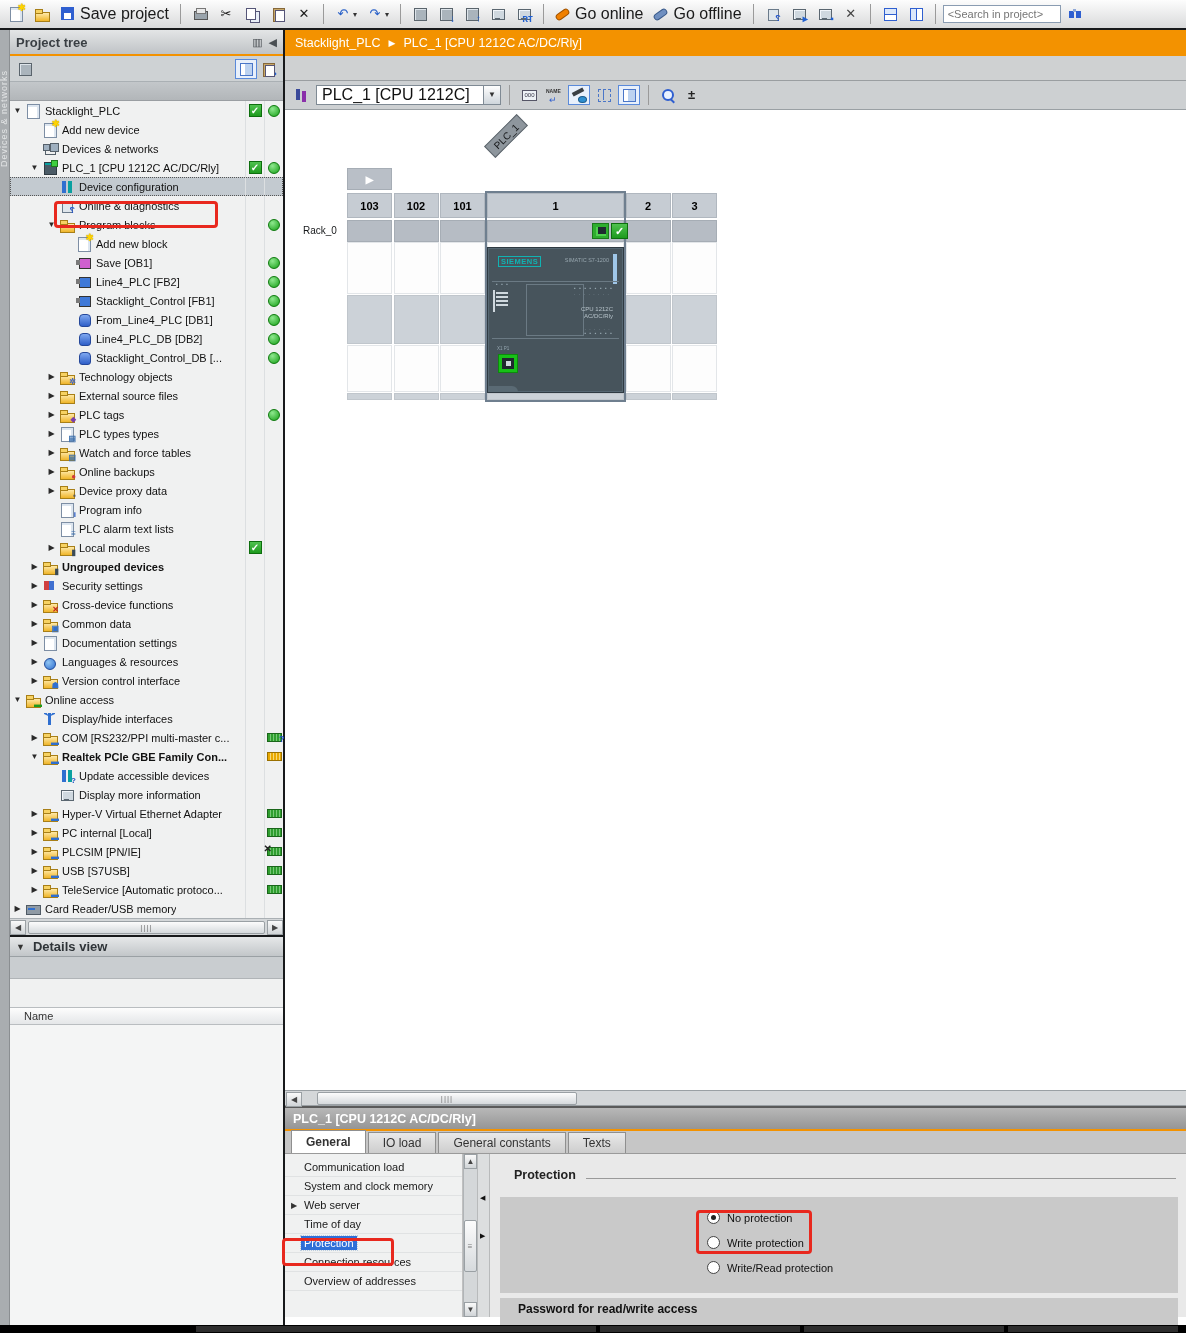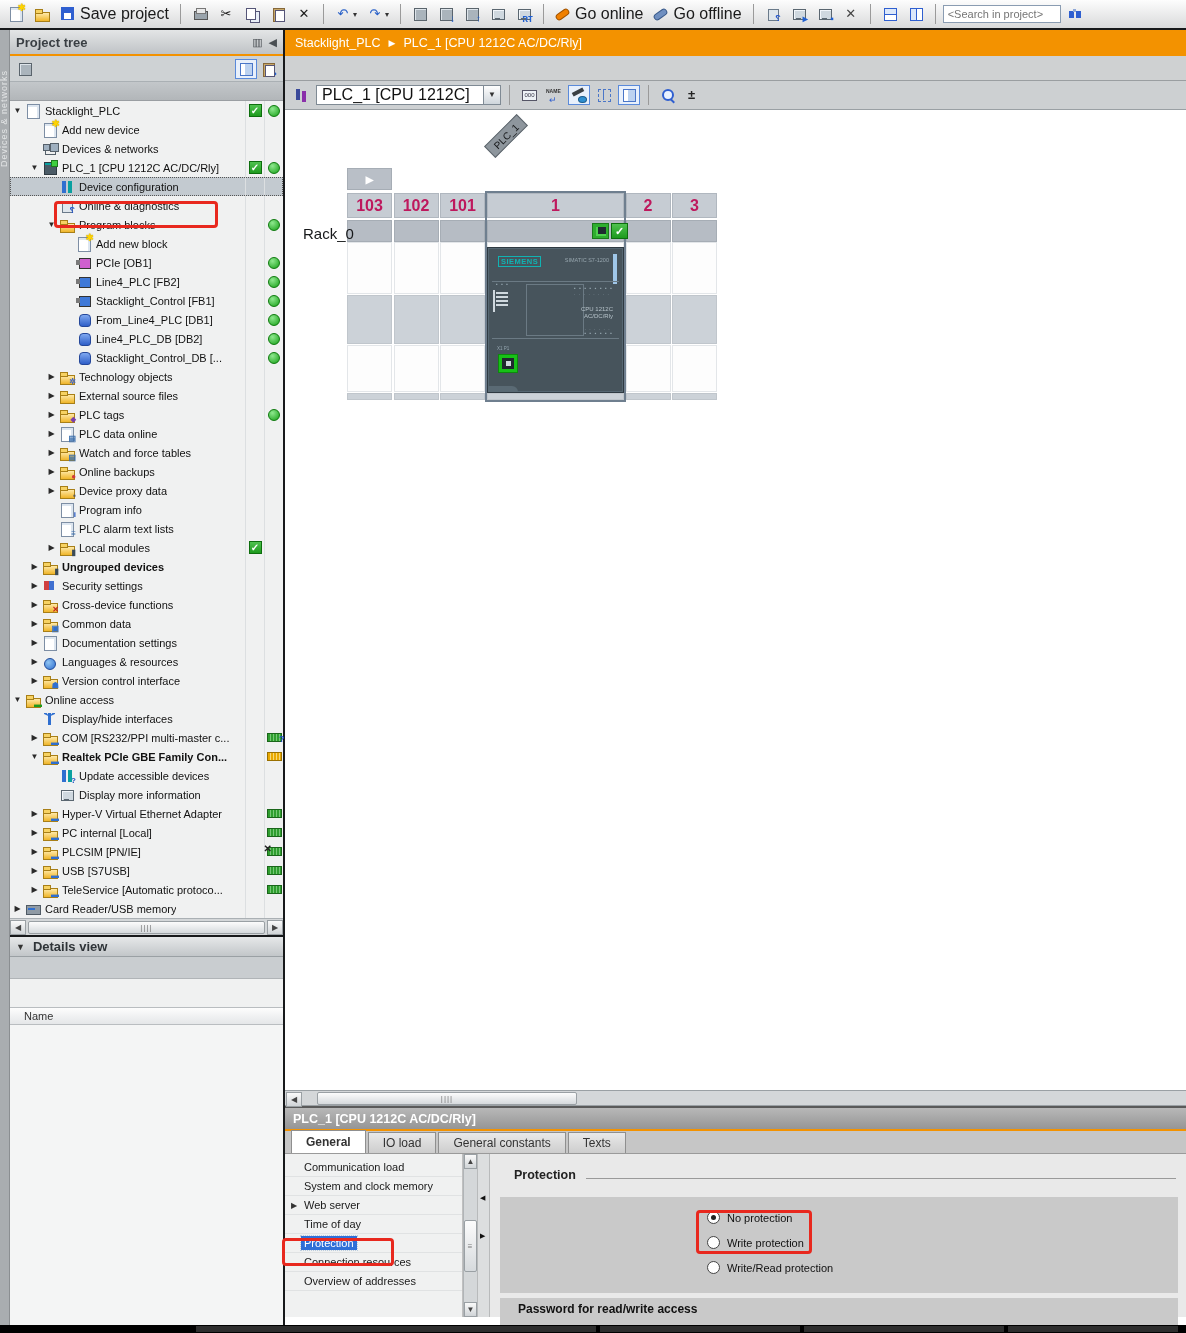--- a/index.html
+++ b/index.html
@@ -121,27 +121,27 @@
   #breadcrumb { height:26px; background:#f39200; color:#fff; display:flex; align-items:center; padding:0 10px; gap:8px; font-size:12.5px; }
   #breadcrumb .crumb { font-weight:normal; }
   #breadcrumb .sep { font-size:9px; }
   #main-spacer { height:25px; background:#cfd1d2; border-bottom:1px solid #9a9ea1; }
   #dev-toolbar { height:29px; background:#cdd0d2; border-bottom:1px solid #9aa0a4; display:flex; align-items:center; gap:3px; padding:0 6px; }
   #dev-select { width:185px; height:20px; background:#fff; border:1px solid #7f8a94; display:flex; align-items:center; }
   #dev-select .val { flex:1; padding:0 5px; font-size:16px; color:#111; white-space:nowrap; }
   #dev-select .dbtn { width:17px; height:18px; background:linear-gradient(#fefefe,#cfd6dc); border-left:1px solid #7f8a94; text-align:center; font-size:8px; line-height:18px; color:#333; }
   #canvas { position:relative; height:980px; background:#fff; overflow:hidden; }
 
-  .slot-cell { position:absolute; background:#c6ccd3; border:1px solid #b0b7bf; color:#be185d; font-weight:bold; font-size:16px; display:flex; align-items:center; justify-content:center; }
+  .slot-cell { position:absolute; background:#c6ccd3; border:1px solid #b0b7bf; color:#000000; font-weight:bold; font-size:11px; display:flex; align-items:center; justify-content:center; }
   .rackrow-cell { position:absolute; background:#b6bcc4; border:1px solid #a6adb5; }
   .body-cell { position:absolute; background:#fdfdfd; border:1px solid #e3e6e9; }
   .gray-cell { position:absolute; background:#ccd2d8; border:1px solid #c0c6cc; }
   #slot1-frame { position:absolute; border:2px solid #6f7f8f; background:transparent; }
   #plc-tag { position:absolute; width:46px; height:16px; background:#8e969d; border:1px solid #5f676e; color:#16181a; font-size:10px; text-align:center; line-height:15px; transform:rotate(-45deg); }
-  #rack-label { position:absolute; font-size:15px; color:#16181a; }
+  #rack-label { position:absolute; font-size:10px; color:#16181a; }
   #expand-btn { position:absolute; background:#b9bfc7; border:1px solid #a6adb5; color:#fff; font-size:10px; text-align:center; }
   .r0-icon1 { position:absolute; width:17px; height:16px; background:#2fae2f; border:1px solid #1a7a1a; }
   .r0-icon1::before { content:""; position:absolute; left:3px; top:3px; width:10px; height:9px; background:#1f2a30; box-shadow:inset 2px -2px 0 #4fd04f; }
   .r0-icon2 { position:absolute; width:17px; height:16px; background:linear-gradient(#4fc24f,#1d9a1d); border:1px solid #0d6e0d; color:#fff; font-weight:bold; font-size:11px; text-align:center; line-height:15px; }
 
   #cpu { position:absolute; background:#47545c; border:1px solid #2f3a42; box-shadow:inset 0 0 0 1px #566772; }
   #cpu .brand { position:absolute; left:10px; top:8px; color:#10b3b3; font-size:7.5px; font-weight:bold; letter-spacing:.5px; border:1px solid #10b3b3; padding:0 2px; }
   #cpu .family { position:absolute; right:14px; top:9px; color:#97a6ae; font-size:5.5px; }
   #cpu .stripe { position:absolute; right:6px; top:6px; width:4px; height:30px; background:#9fc6e8; }
   #cpu .hline { position:absolute; left:4px; right:4px; height:1px; background:#6b7a84; }
@@ -395,21 +395,21 @@
             <span class="star">✱</span>
           </span>
           <span class="lbl">Add new block</span>
           <span class="fill"></span>
           <span class="stat"></span>
           <span class="stat"></span>
         </div>
         <div class="trow">
           <span class="expander" style="margin-left: 51px;"></span>
           <span class="icn ob"></span>
-          <span class="lbl">PCIe [OB1]</span>
+          <span class="lbl">Save [OB1]</span>
           <span class="fill"></span>
           <span class="stat"></span>
           <span class="stat">
             <span class="dot"></span>
           </span>
         </div>
         <div class="trow">
           <span class="expander" style="margin-left: 51px;"></span>
           <span class="icn fb"></span>
           <span class="lbl">Line4_PLC [FB2]</span>
@@ -487,21 +487,21 @@
           <span class="stat"></span>
           <span class="stat">
             <span class="dot"></span>
           </span>
         </div>
         <div class="trow">
           <span class="expander" style="margin-left: 34px;">▶</span>
           <span class="icn doc">
             <span class="ovl" style="color: rgb(58, 111, 174);">▤</span>
           </span>
-          <span class="lbl">PLC data online</span>
+          <span class="lbl">PLC types types</span>
           <span class="fill"></span>
           <span class="stat"></span>
           <span class="stat"></span>
         </div>
         <div class="trow">
           <span class="expander" style="margin-left: 34px;">▶</span>
           <span class="icn folder">
             <span class="ovl" style="color: rgb(58, 111, 174);">▤</span>
           </span>
           <span class="lbl">Watch and force tables</span>

